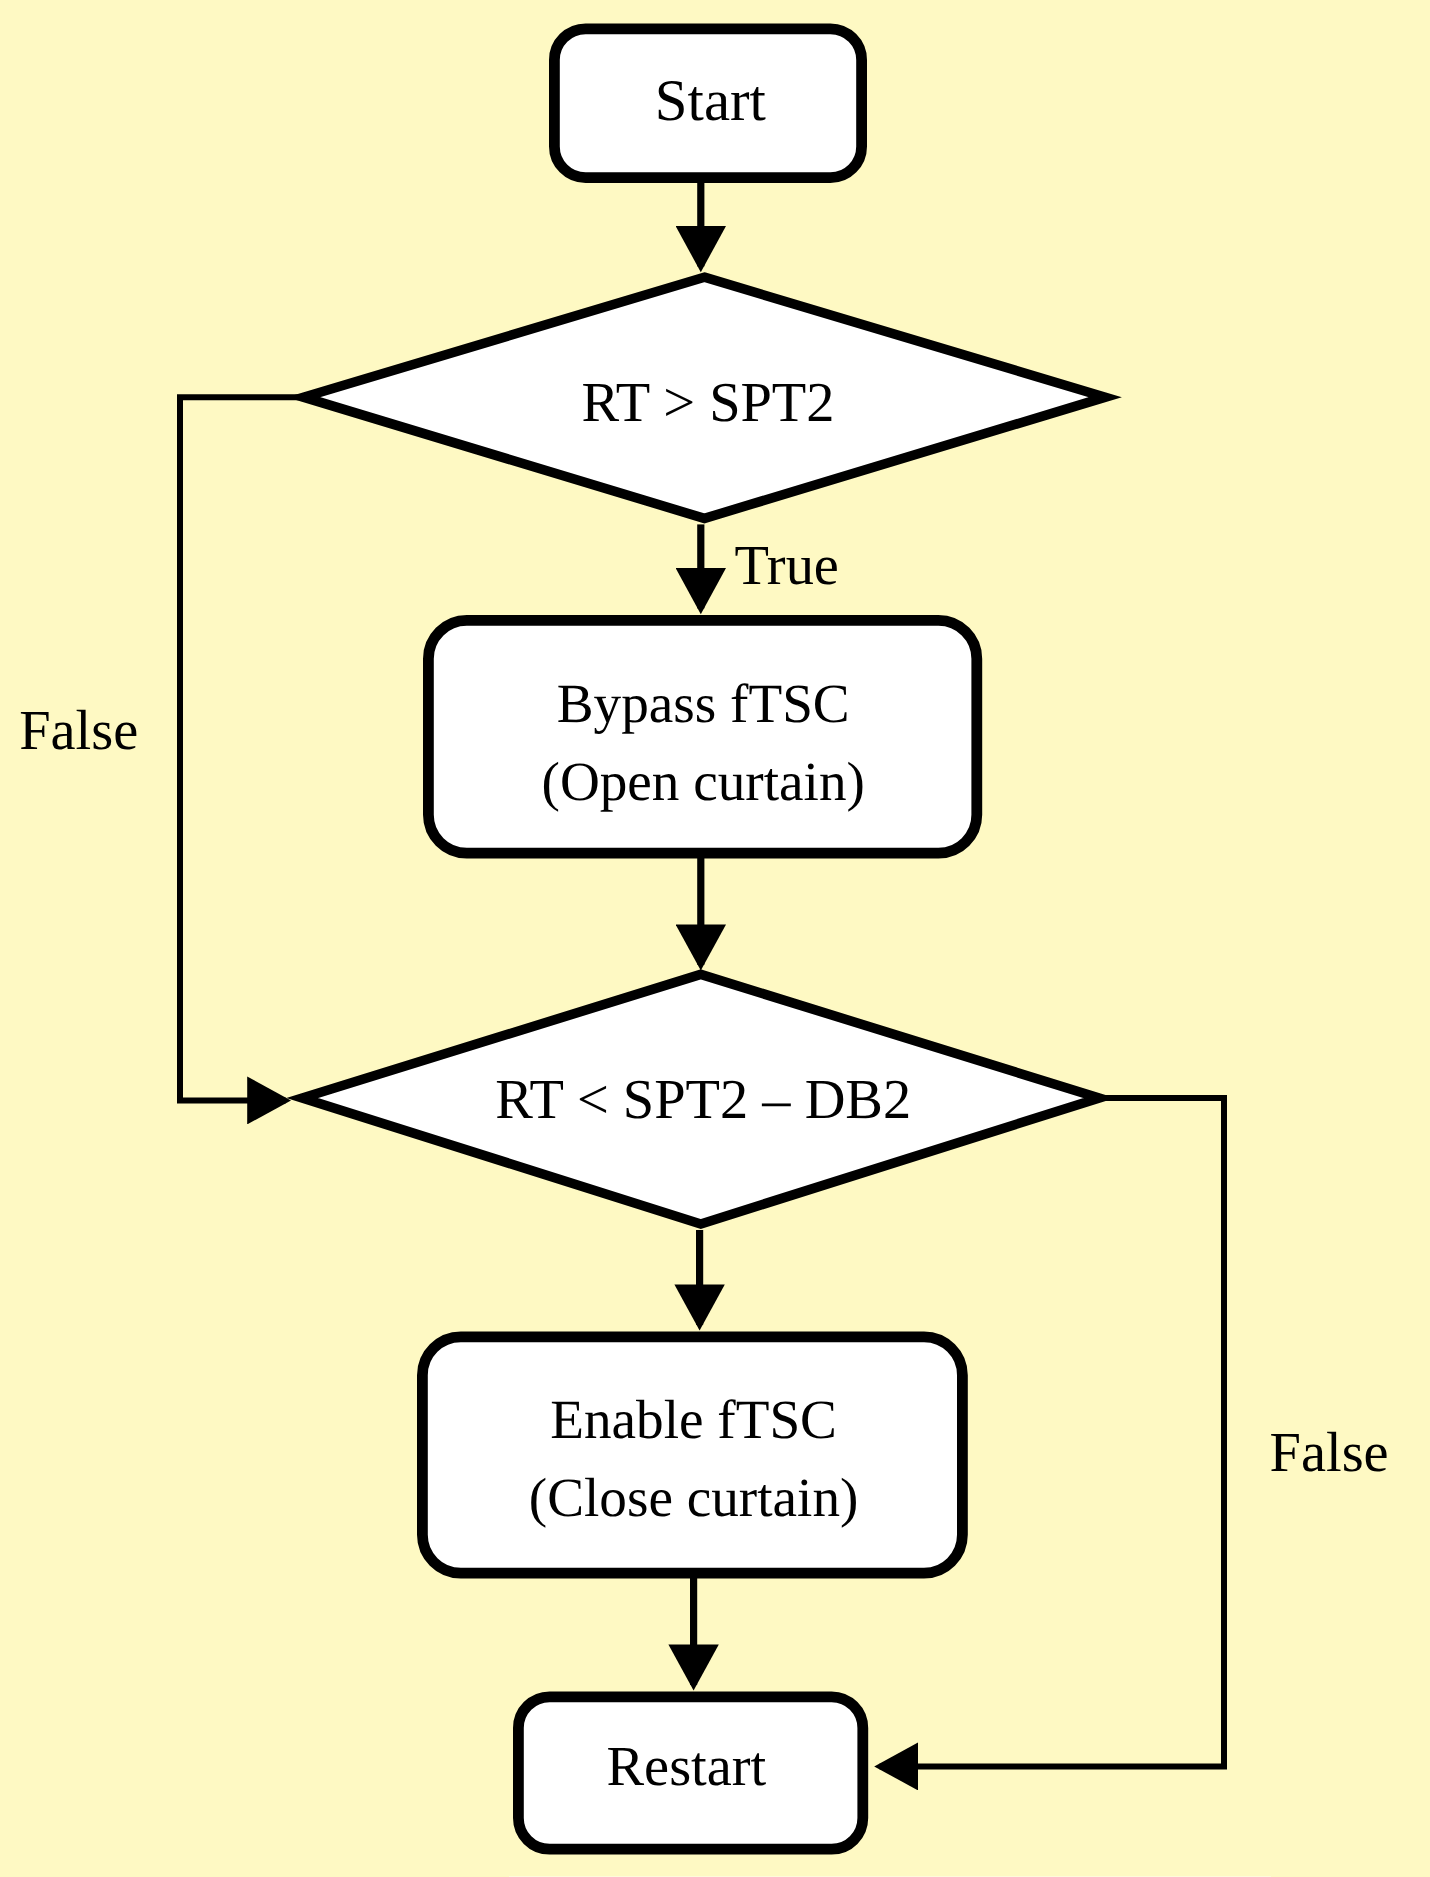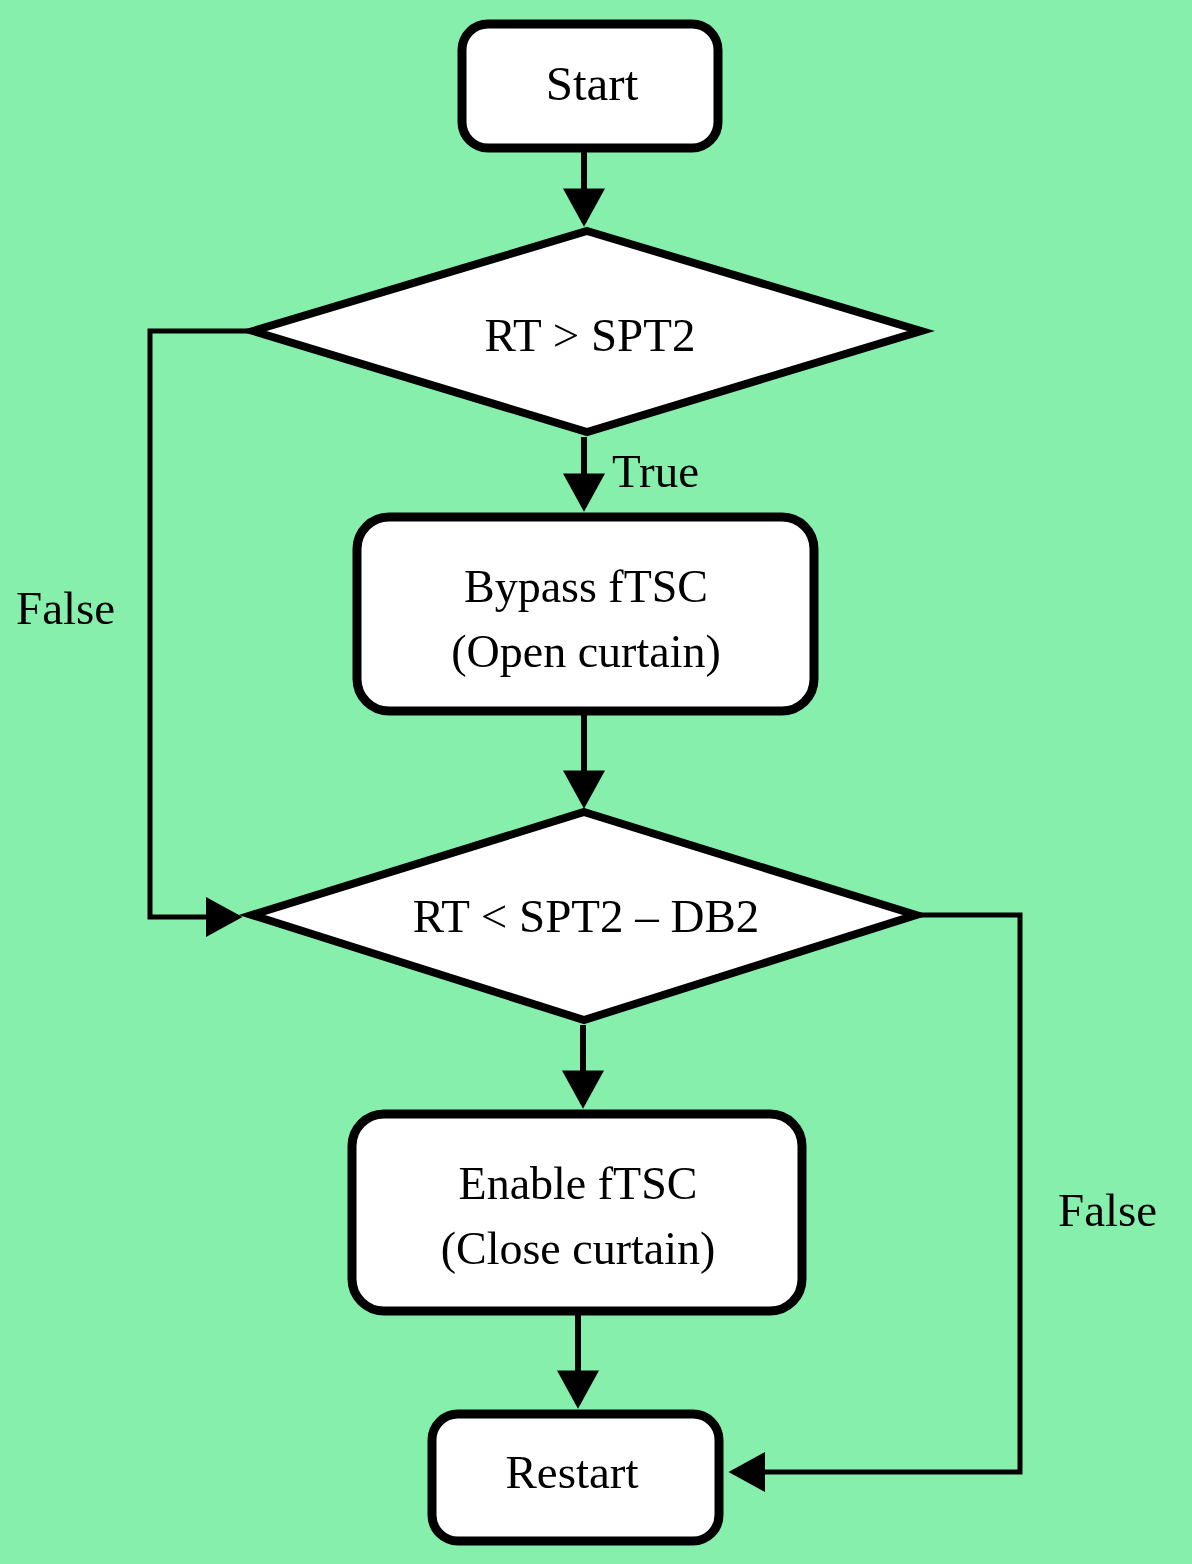--- a/index.html
+++ b/index.html
@@ -9,21 +9,21 @@
   }
   body {
     width: 1192px;
     height: 1564px;
     font-family: "Liberation Serif", "DejaVu Serif", serif;
   }
   #flowchart-canvas {
     position: relative;
     width: 1192px;
     height: 1564px;
-    background: #86efac;
+    background: #fef9c3;
     overflow: hidden;
   }
   svg#flow-svg {
     position: absolute;
     top: 0;
     left: 0;
     width: 1192px;
     height: 1564px;
   }
   .node-shape {

